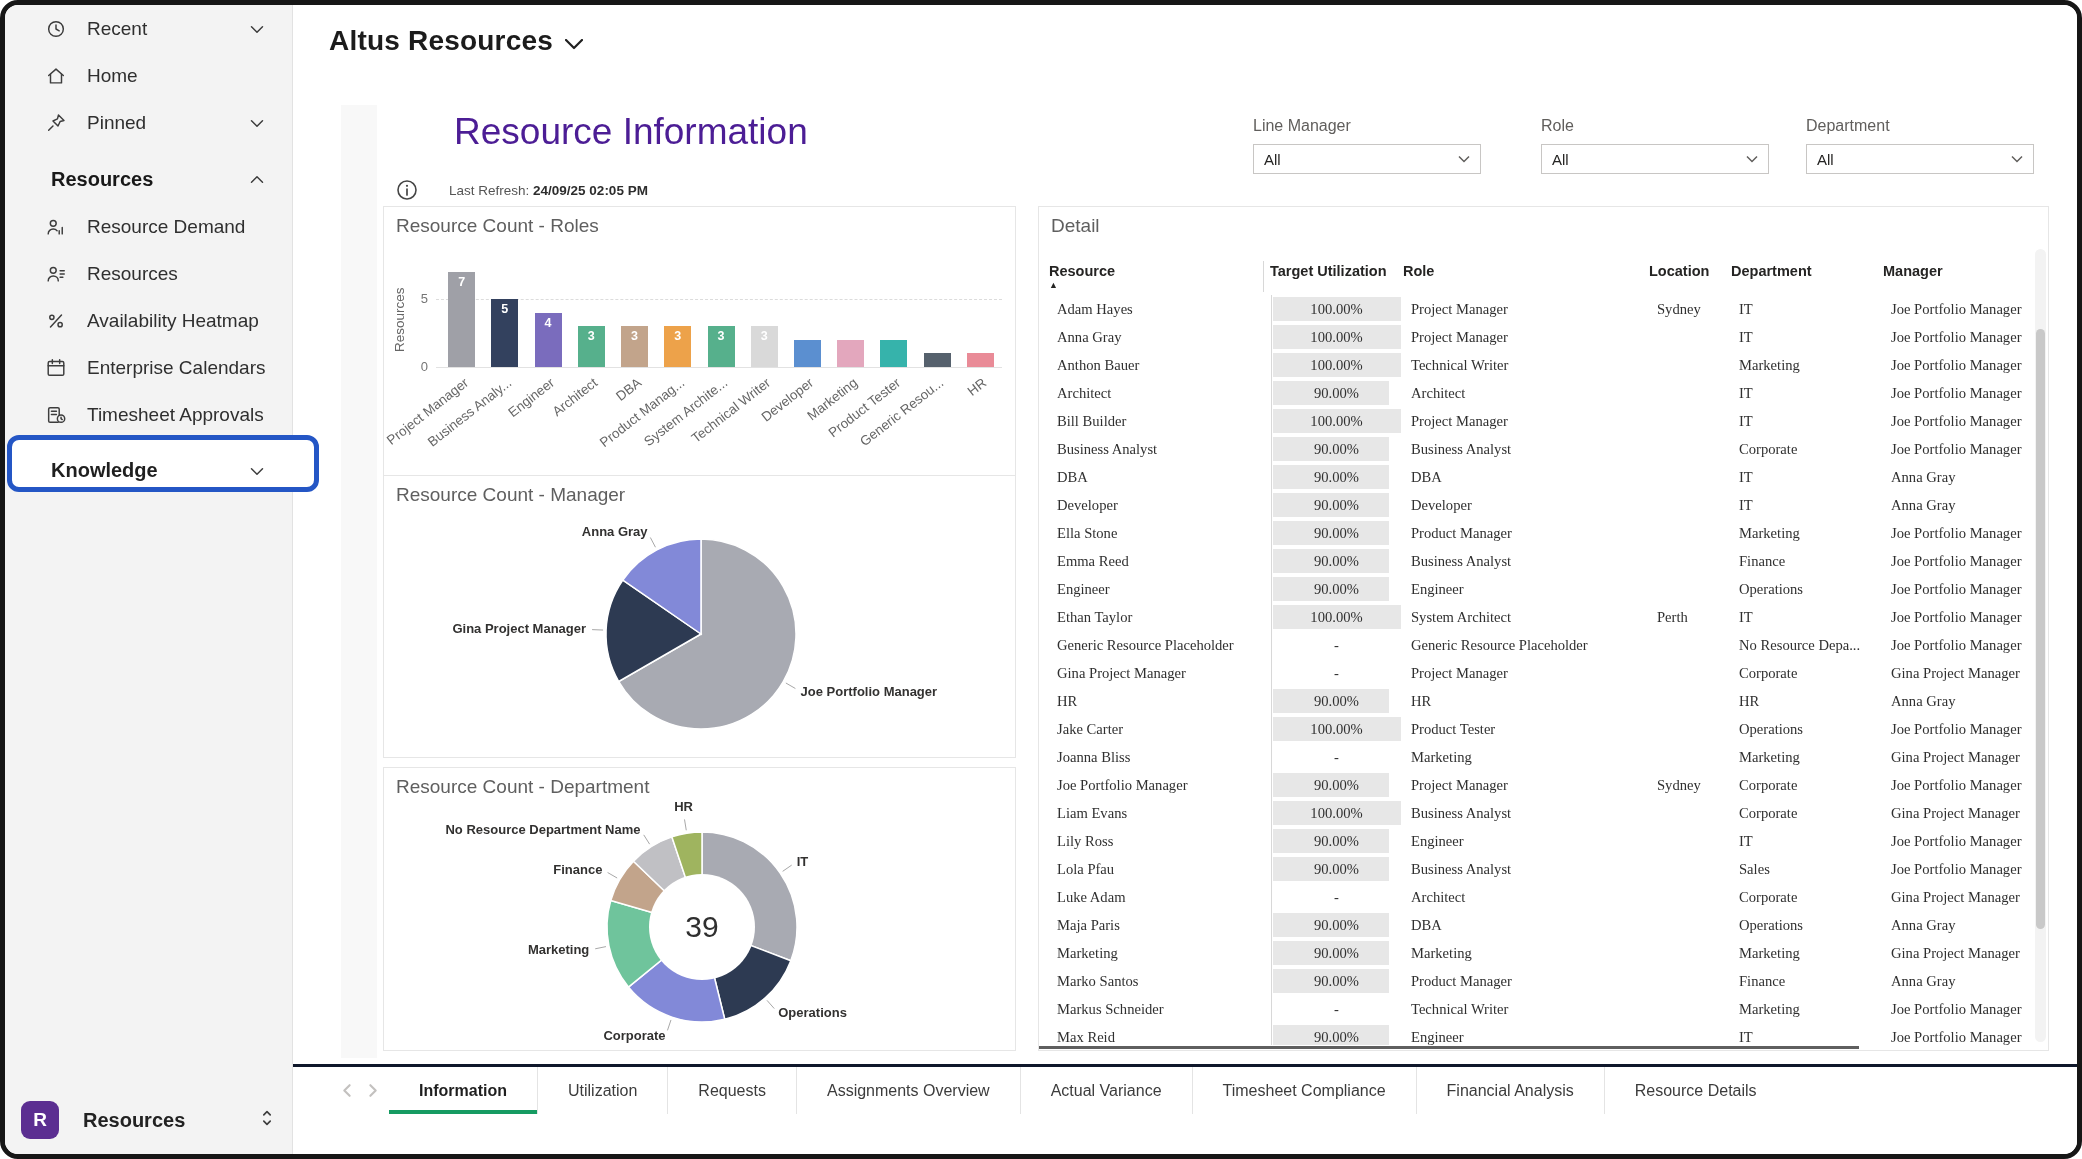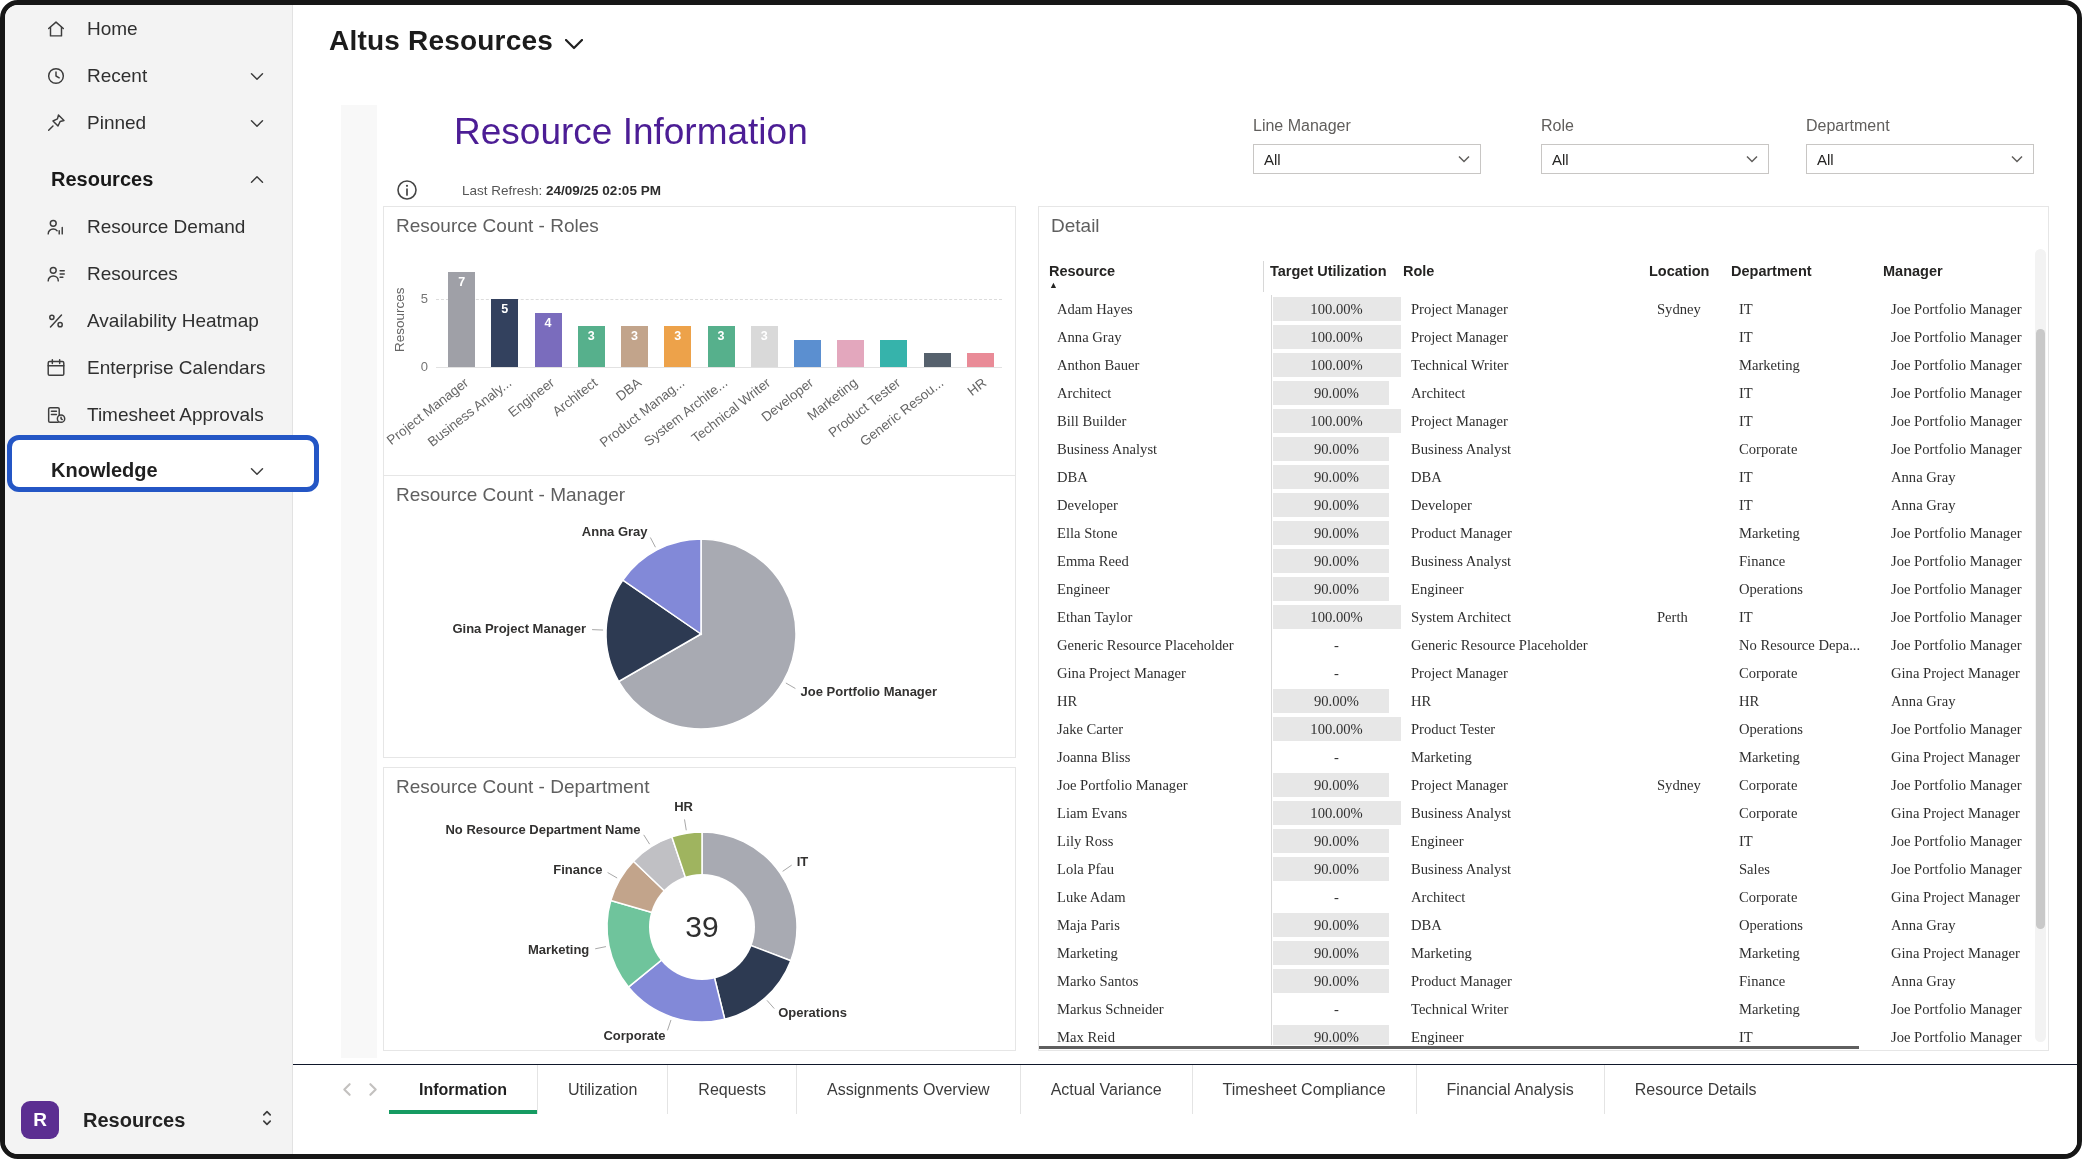--- a/index.html
+++ b/index.html
@@ -30,21 +30,21 @@
   .side-footer .flabel{font-size:20px;font-weight:700;color:#222;flex:1;}
   .sorticon svg{width:22px;height:22px;stroke:#3d3d3d;fill:none;stroke-width:1.8;stroke-linecap:round;stroke-linejoin:round;}
 
   
   .main{position:absolute;left:288px;right:0;top:0;bottom:0;background:#fff;}
   .page-header{position:absolute;left:36px;top:20px;display:flex;align-items:center;gap:12px;}
   .page-header h1{font-size:28px;font-weight:700;color:#1c1c1c;letter-spacing:.2px;}
   .report-gutter{position:absolute;left:48px;top:100px;width:36px;height:953px;background:#f8f8f8;}
 
   .rpt-title{position:absolute;left:161px;top:106px;font-size:37px;font-weight:300;color:#4c1d95;}
-  .refresh-row{position:absolute;left:103px;top:174px;display:flex;align-items:center;gap:44px;}
+  .refresh-row{position:absolute;left:103px;top:174px;display:flex;align-items:center;gap:31px;}
   .refresh-text{font-size:13.5px;color:#555;}
   .refresh-text b{color:#2d2d2d;}
 
   .filter{position:absolute;top:112px;width:228px;}
   .filter .flabel{font-size:16px;color:#605e5c;margin-bottom:9px;}
   .filter .fbox{height:30px;background:#fff;border:1px solid #c8c6c4;display:flex;align-items:center;padding:0 10px;font-size:15px;color:#252423;cursor:pointer;}
   .filter .fbox .fchev{margin-left:auto;display:inline-flex;}
 
   .card{position:absolute;background:#fff;border:1px solid #e6e6e6;}
   .card-title{position:absolute;left:12px;top:8px;font-size:19px;color:#5f5f5f;}
@@ -76,59 +76,59 @@
   .trow{display:grid;grid-template-columns:224px 130px 246px 82px 152px 163px;height:28px;line-height:28px;font-size:14.6px;color:#303030;cursor:pointer;}
   .trow .tc{padding:0 4px 0 10px;white-space:nowrap;overflow:hidden;text-overflow:ellipsis;}
   .trow .tc.util{position:relative;text-align:center;padding:0;border-left:1px solid #d8d8d8;}
   .uband{position:absolute;left:1px;top:2px;bottom:2px;background:var(--band);z-index:0;}
   .uval{position:relative;z-index:1;}
   .vscroll{position:absolute;right:2px;top:42px;bottom:8px;width:11px;background:#f3f3f3;border-radius:6px;}
   .vthumb{position:absolute;left:1px;right:1px;top:80px;height:600px;background:#c9c9c9;border-radius:6px;cursor:pointer;}
   .hscroll{position:absolute;left:0;bottom:1px;width:820px;height:3px;background:#5f5f5f;cursor:pointer;}
 
   
-  .tabbar{position:absolute;left:0;right:0;top:1059px;height:50px;background:#fff;border-top:1px solid #0f172a;display:flex;align-items:stretch;}
+  .tabbar{position:absolute;left:0;right:0;top:1059px;height:50px;background:#fff;border-top:3px solid #0f172a;display:flex;align-items:stretch;}
   .tab-arrows{display:flex;align-items:center;gap:8px;padding-left:46px;width:96px;}
   .tab-arrows svg{width:17px;height:17px;stroke:#c3c1bf;fill:none;stroke-width:2;stroke-linecap:round;stroke-linejoin:round;}
   .tabs{display:flex;align-items:stretch;}
   .tab{position:relative;display:flex;align-items:center;padding:0 30px;font-size:16px;color:#3c3c3c;cursor:pointer;white-space:nowrap;}
   .tab + .tab{border-left:1px solid #e4e4e4;}
   .tab.active{font-weight:700;color:#1f1f1f;}
   .tab.active::after{content:"";position:absolute;left:0;right:0;bottom:0;height:4px;background:var(--tab-accent);}
 </style>
 </head>
 <body>
 
 <div class="stage">
 <div class="frame">
 
   <aside class="sidebar">
     <nav>
       <div class="side-item">
         <span class="icon">
           <svg viewBox="0 0 24 24">
+                <circle cx="12" cy="12" r="8"></circle>
+                <path d="M12 7.5V12l3.5 2"></path>
+              </svg>
+        </span>
+        <span class="lbl">Recent</span>
+        <span class="chev icon">
+          <svg viewBox="0 0 24 24">
+                <path d="M6 9.5l6 6 6-6"></path>
+              </svg>
+        </span>
+      </div>
+      <div class="side-item">
+        <span class="icon">
+          <svg viewBox="0 0 24 24">
                 <path d="M4 11.5L12 4.5l8 7"></path>
                 <path d="M6 10v9.5h12V10"></path>
               </svg>
         </span>
         <span class="lbl">Home</span>
-      </div>
-      <div class="side-item">
-        <span class="icon">
-          <svg viewBox="0 0 24 24">
-                <circle cx="12" cy="12" r="8"></circle>
-                <path d="M12 7.5V12l3.5 2"></path>
-              </svg>
-        </span>
-        <span class="lbl">Recent</span>
-        <span class="chev icon">
-          <svg viewBox="0 0 24 24">
-                <path d="M6 9.5l6 6 6-6"></path>
-              </svg>
-        </span>
       </div>
       <div class="side-item">
         <span class="icon">
           <svg viewBox="0 0 24 24">
                 <path d="M14.7 3.3l6 6-4.2 1.1-2.3 4.9-5.5-5.5 4.9-2.3 1.1-4.2z"></path>
                 <path d="M8.7 15.3L4 20"></path>
               </svg>
         </span>
         <span class="lbl">Pinned</span>
         <span class="chev icon">

